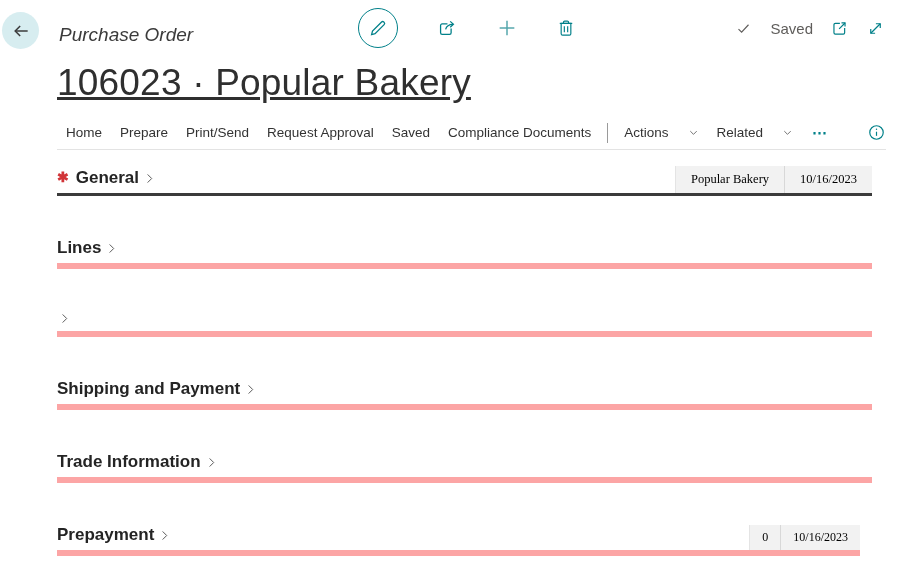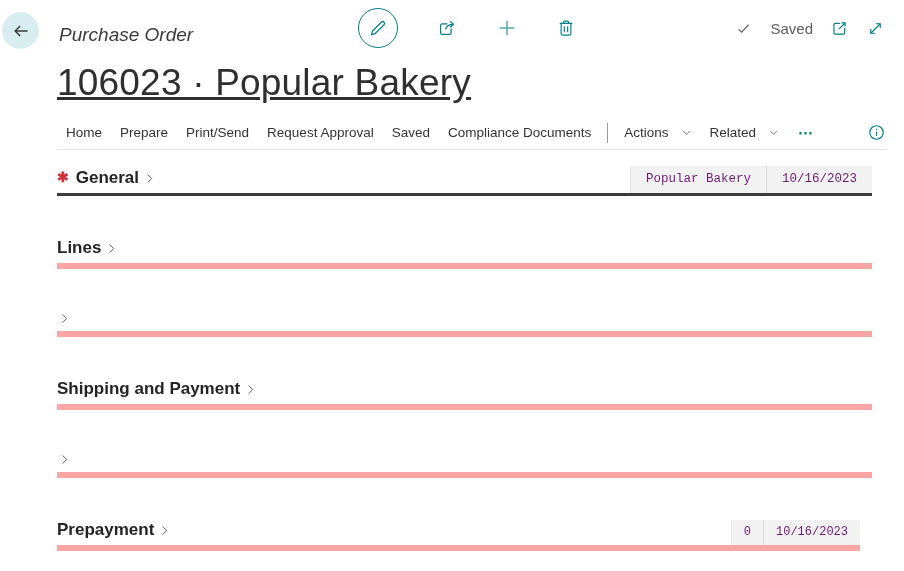--- a/index.html
+++ b/index.html
@@ -25,39 +25,39 @@
   .page-title { margin:4px 0 0 57px; font-size:37px; line-height:46px;
                 font-weight:200; color:#2f2f2f; letter-spacing:.2px;text-decoration:underline; }
 
   
   .menubar { margin:10px 18px 0 57px; height:34px; display:flex; align-items:center;
              border-bottom:1px solid #e3e3e3; font-size:13.5px; color:#333; }
   .menu-item { background:none; border:none; font:inherit; color:#333; cursor:pointer;
                padding:0 9px; height:100%; }
   .menu-divider { width:1px; height:20px; background:#9a9a9a; margin:0 7px; }
   .menu-drop { background:none; border:none; font:inherit; color:#333; cursor:pointer;
-               padding:0 9px; height:100%; display:inline-flex; align-items:center; gap:12px; }
+               padding:0 9px; height:100%; display:inline-flex; align-items:center; gap:19px; }
   .more-btn { background:none; border:none; color:#008089; font-size:15px; font-weight:bold;
               letter-spacing:2px; cursor:pointer; padding:0 10px; }
   .info-btn { margin-left:auto; }
 
   
   .sections { margin:0 32px 0 57px; }
   .section { display:flex; justify-content:space-between; align-items:flex-end;
              border-bottom:6px solid #fca5a5; }
   .section.s-general { margin-top:16px; border-bottom:3px solid #3b3b3b; }
   .section + .section { margin-top:42px; }
   .section.s-prepayment { margin-right:12px; }
   .sec-head { display:flex; align-items:center; gap:3px; background:none; border:none;
               cursor:pointer; font-family:inherit; font-size:17px; font-weight:600;
               color:#242424; padding:0 0 5px 0; }
   .req { color:#d13438; font-size:14px; margin-right:4px; transform:translateY(-1px); }
   .badges { display:flex; }
   .badge { background:#f2f2f2; border:none; border-left:1px solid #d8d8d8; cursor:pointer;
-           font-family:Liberation Mono, monospace; font-size:12.5px; color:#701a75; padding:0 15px;
+           font-family:Liberation Serif, serif; font-size:12.5px; color:#000000; padding:0 15px;
            height:27px; line-height:27px; white-space:nowrap; }
   .badge:first-child { border-left:1px solid #e4e4e4; }
   .badges.small .badge { height:25px; line-height:25px; font-size:12px; padding:0 12px; }
 
   svg { display:block; }
 </style>
 </head>
 <body>
 
 <div class="topbar">
@@ -222,20 +222,21 @@
       <span>
         <svg width="15" height="15" viewBox="0 0 24 24" fill="none" stroke="#5c5c5c" stroke-width="1.6">
           <path d="M9 5.5 L15.5 12 L9 18.5"></path>
         </svg>
       </span>
     </button>
   </div>
 
   <div class="section">
     <button class="sec-head">
+      <span>Trade Information</span>
       <span>
         <svg width="15" height="15" viewBox="0 0 24 24" fill="none" stroke="#5c5c5c" stroke-width="1.6">
           <path d="M9 5.5 L15.5 12 L9 18.5"></path>
         </svg>
       </span>
     </button>
   </div>
 
   <div class="section s-prepayment">
     <button class="sec-head">

